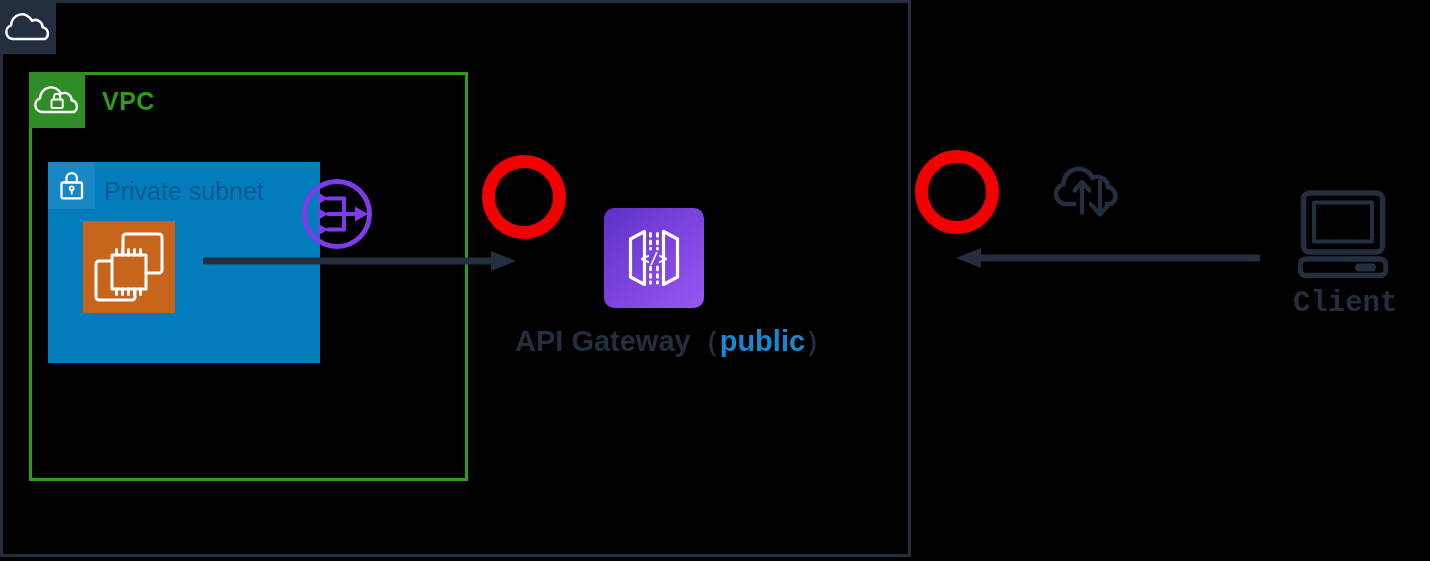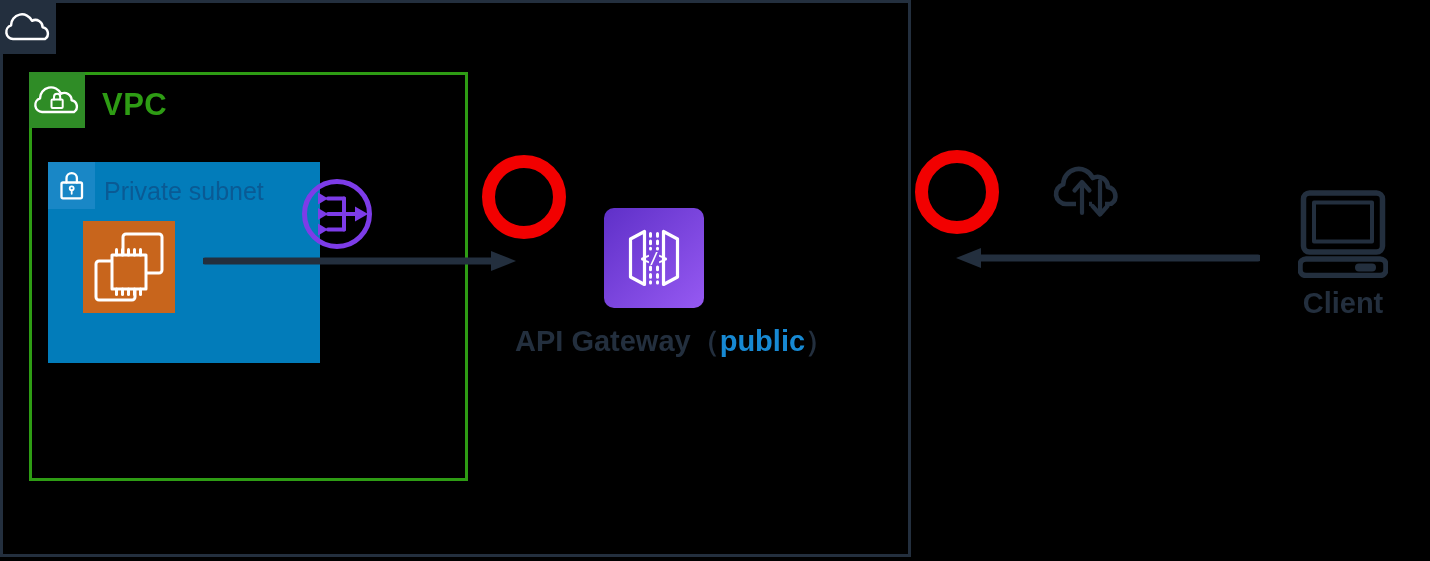--- a/index.html
+++ b/index.html
@@ -9,21 +9,21 @@
   }
   .abs{position:absolute;box-sizing:border-box;}
 
   
   .aws-box{left:0;top:0;width:911px;height:557px;border:3px solid var(--navy);}
   .aws-tile{left:0;top:0;width:56px;height:54px;background:var(--navy);display:flex;align-items:center;justify-content:center;}
 
   
   .vpc-box{left:29px;top:72px;width:439px;height:409px;border:3px solid var(--green);}
   .vpc-tile{left:29px;top:72px;width:56px;height:56px;background:var(--green-tile);display:flex;align-items:center;justify-content:center;}
-  .vpc-label{left:102px;top:87px;color:var(--green);font-size:31px;font-weight:700;letter-spacing:.5px;}
+  .vpc-label{left:102px;top:87px;color:var(--green);font-size:25px;font-weight:700;letter-spacing:.5px;}
 
   
   .subnet-box{left:48px;top:162px;width:272px;height:201px;background:var(--blue);}
   .subnet-tile{left:48px;top:162px;width:47px;height:47px;background:var(--blue-tile);display:flex;align-items:center;justify-content:center;}
   .subnet-label{left:104px;top:177px;color:var(--blue-text);font-size:25px;font-weight:500;text-align:right;}
 
   
   .ec2-tile{left:83px;top:221px;width:92px;height:92px;background:var(--orange);}
 
   
@@ -36,21 +36,21 @@
 
   
   .apigw-tile{left:604px;top:208px;width:100px;height:100px;border-radius:10px;
     background:linear-gradient(135deg,var(--apigw-grad-start),var(--apigw-grad-end));}
   .apigw-label{left:515px;top:322px;width:310px;text-align:center;font-size:29px;font-weight:600;color:var(--navy);white-space:nowrap;}
   .apigw-label .hl{color:var(--public-blue);font-weight:700;}
 
   
   .inet{left:1040px;top:152px;}
   .client-svg{left:1298px;top:190px;}
-  .client-label{left:1293px;top:287px;width:100px;text-align:center;font-size:29px;font-weight:600;color:var(--navy);}
+  .client-label{left:1293px;top:287px;width:100px;text-align:center;font-size:29px;font-weight:600;color:var(--navy);font-family:Liberation Mono, monospace;}
 
   
   .arrow1{left:203px;top:247px;}
   .arrow2{left:952px;top:244px;}
 
   
   .st-white{stroke:#fff;fill:none;stroke-linecap:round;stroke-linejoin:round;}
   .st-navy{stroke:var(--navy);fill:none;stroke-linecap:round;stroke-linejoin:round;}
   .st-purple{stroke:var(--endpoint-purple);fill:none;stroke-linecap:round;stroke-linejoin:round;}
   .fill-navy{fill:var(--navy);}

